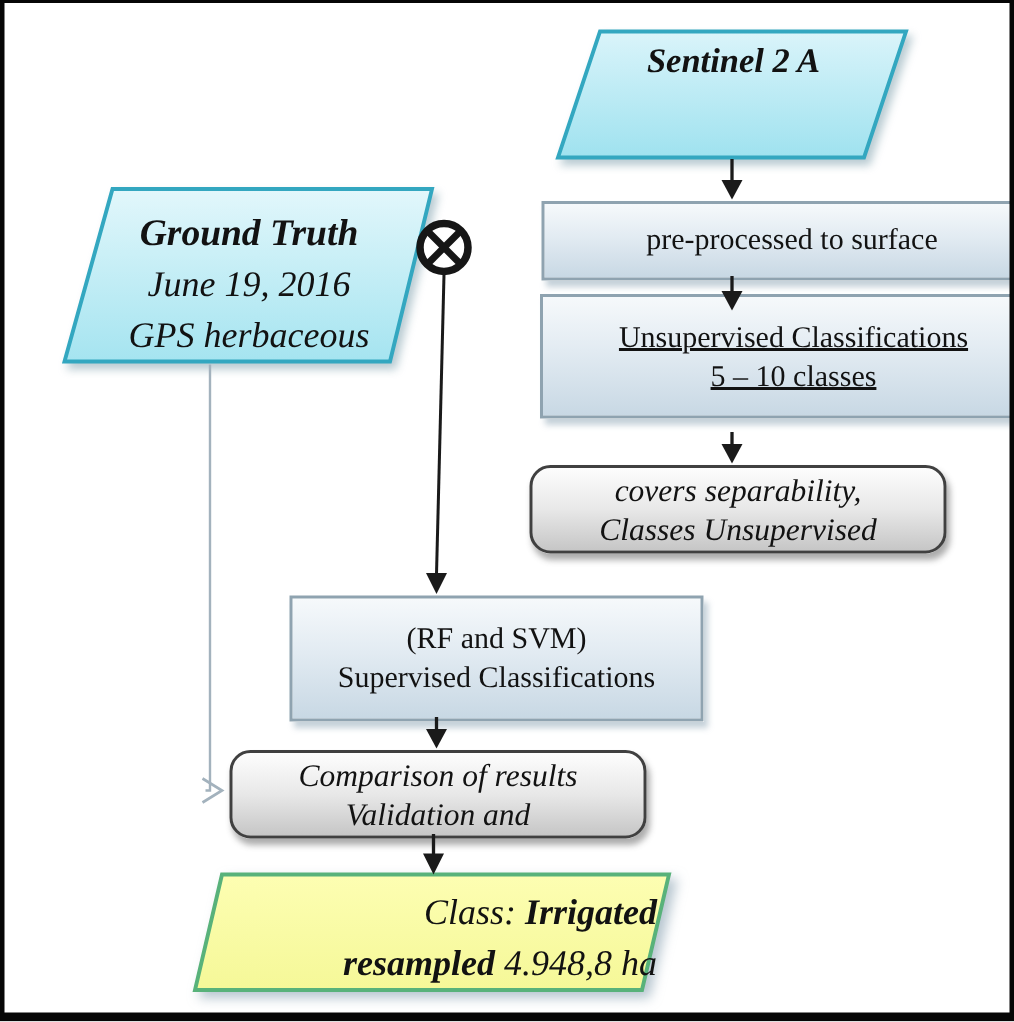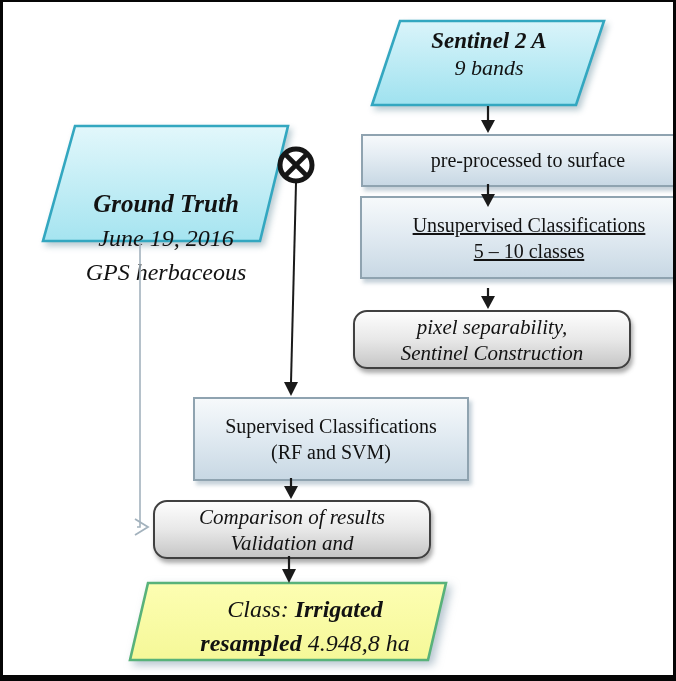--- a/index.html
+++ b/index.html
@@ -33,24 +33,24 @@
     position:absolute;z-index:5;
     background:linear-gradient(180deg,#fdfdfd 0%,#e8e8e8 50%,#c6c6c6 100%);
     border:2.5px solid #404040;border-radius:14px;
     box-shadow:2px 4px 4px rgba(70,70,70,.45);
     display:flex;flex-direction:column;justify-content:center;
     text-align:center;font-size:21px;line-height:26px;font-style:italic;
   }
   .overlay{position:absolute;left:0;top:0;z-index:20;pointer-events:none;}
   .result-text{
     position:absolute;left:172px;top:592px;width:266px;z-index:10;
-    font-size:24px;line-height:34px;font-style:italic;text-align:center;
+    font-size:24px;line-height:34px;font-style:italic;text-align:right;
   }
   .result-text .b{font-weight:bold;}
-  .gt-text{left:57px;top:139px;width:218px;font-size:24px;line-height:34px;margin-top:48px;}
+  .gt-text{left:57px;top:139px;width:218px;font-size:24px;line-height:34px;}
   .gt-text .bold-line{font-size:25px;}
   .sent-text{left:380px;top:27px;width:218px;line-height:27px;}
   .sent-text .bold-line{font-size:23px;}
 </style>
 </head>
 <body>
 
 <div class="canvas">
 
   <div class="frame"></div>
@@ -67,21 +67,20 @@
       </linearGradient>
       <linearGradient id="gYellow" x1="0" y1="0" x2="0" y2="1">
         <stop offset="0" stop-color="#fdfeb2"></stop>
           <stop offset="1" stop-color="#f5f898"></stop>
       </linearGradient>
     </defs>
     <polygon points="34,3 238,3 210,87 6,87" fill="url(#gCyan)" stroke="#33a7c0" stroke-width="2.6"></polygon>
   </svg>
   <div class="node-text sent-text">
     <div class="bold-line">Sentinel 2 A</div>
-    <div>9 bands</div>
   </div>
 
   <svg class="pgram pgram-cyan" style="left:38px;top:123px;" width="256" height="123">
     <polygon points="37,3 250,3 222,118 5,118" fill="url(#gCyan2)" stroke="#33a7c0" stroke-width="2.6"></polygon>
   </svg>
   <div class="node-text gt-text">
     <div class="bold-line">Ground Truth</div>
     <div>June 19, 2016</div>
     <div>GPS herbaceous</div>
   </div>
@@ -89,27 +88,27 @@
   <div class="proc" style="left:323px;top:134px;width:330px;height:49px;">
     <div>pre-processed to surface</div>
   </div>
 
   <div class="proc" style="left:322px;top:196px;width:334px;height:79px;line-height:26px;text-decoration:underline;">
     <div>Unsupervised Classifications</div>
     <div>5 – 10 classes</div>
   </div>
 
   <div class="round" style="left:353px;top:310px;width:274px;height:55px;">
-    <div>pixel separability,</div>
-    <div>Sentinel Construction</div>
+    <div>covers separability,</div>
+    <div>Classes Unsupervised</div>
   </div>
 
   <div class="proc" style="left:155px;top:397px;width:272px;height:80px;line-height:26px;">
+    <div>(RF and SVM)</div>
     <div>Supervised Classifications</div>
-    <div>(RF and SVM)</div>
   </div>
 
   <div class="round" style="left:153px;top:500px;width:274px;height:55px;">
     <div>Comparison of results</div>
     <div>Validation and</div>
   </div>
 
   <svg class="pgram pgram-yellow" style="left:124px;top:580px;" width="328" height="85">
     <polygon points="24,3 322,3 304,80 6,80" fill="url(#gYellow)" stroke="#58b27a" stroke-width="2.6"></polygon>
   </svg>

